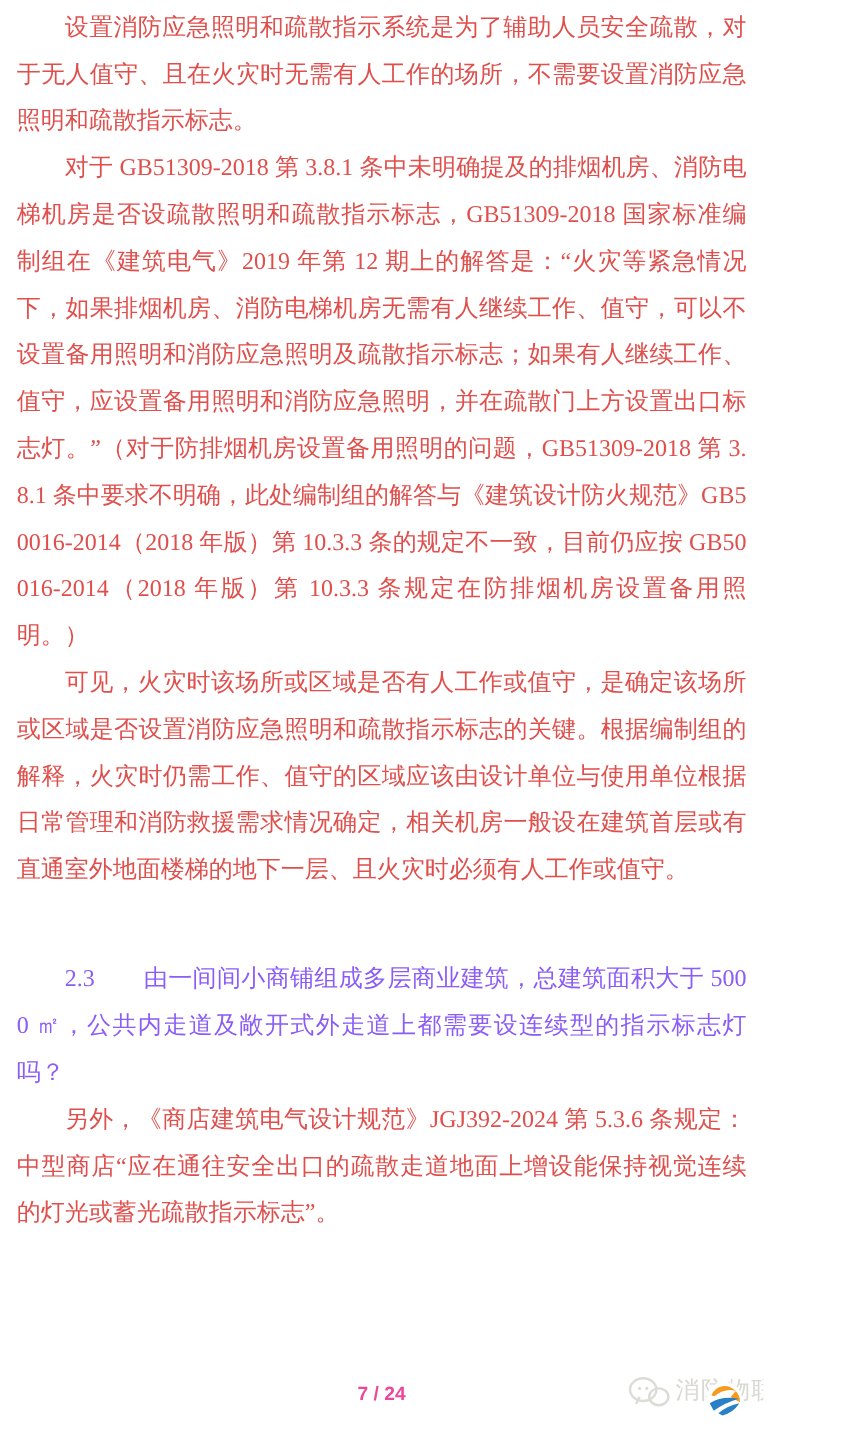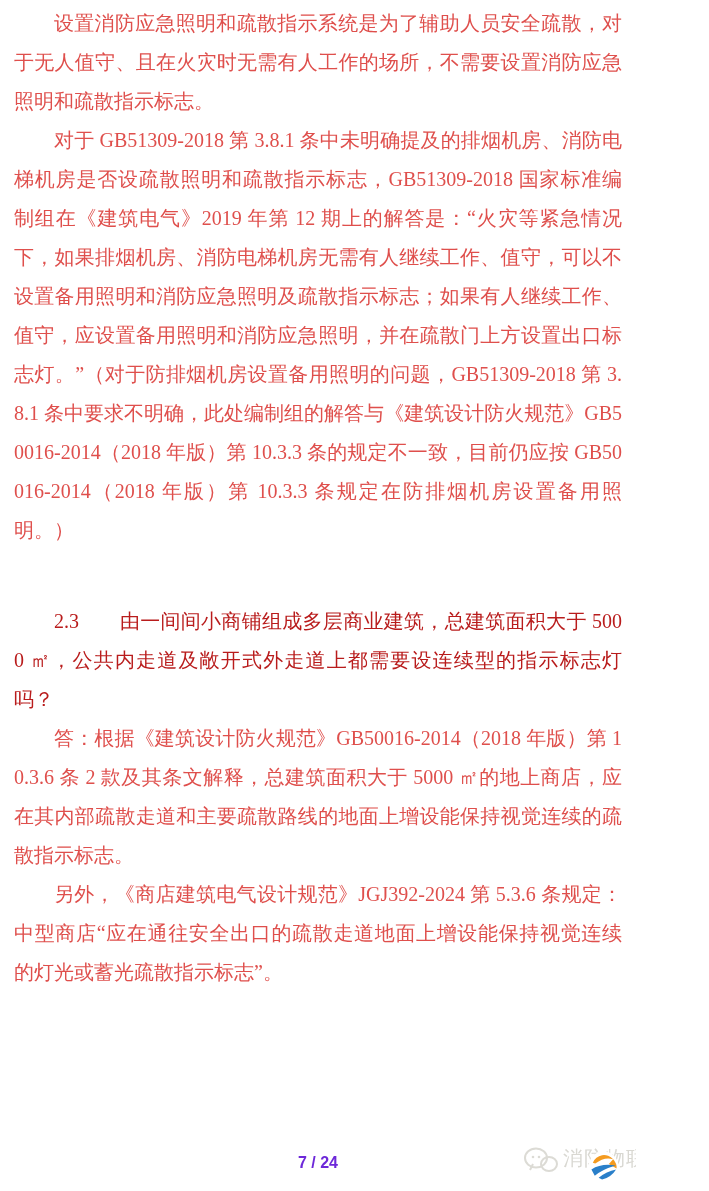--- a/index.html
+++ b/index.html
@@ -25,35 +25,35 @@
     margin: 0;
     font-size: 20px;
     line-height: 39px;
     text-indent: 2em;
     text-align: justify;
     text-justify: inter-ideograph;
     word-break: break-all;
     color: #df4f4c;
   }
   p.para.black {
-    color: #b91c1c;
+    color: #8b5cf6;
   }
   p.para.question {
     margin-top: 52px;
   }
   .page-number {
     position: absolute;
     top: 1154px;
     left: 0;
     width: 100%;
     text-align: center;
     font-family: "Liberation Sans", "DejaVu Sans", sans-serif;
     font-weight: bold;
     font-size: 16px;
-    color: #6d28d9;
+    color: #ec4899;
   }
   .watermark-area {
     position: absolute;
     left: 493px;
     top: 1136px;
     width: 212px;
     height: 55px;
     font-family: "Liberation Sans", "DejaVu Sans", sans-serif;
   }
   .wm-ghost-icon {
@@ -100,22 +100,22 @@
   }
 </style>
 </head>
 <body>
 
 <div class="page">
 
   <div class="content">
     <p class="para">设置消防应急照明和疏散指示系统是为了辅助人员安全疏散，对于无人值守、且在火灾时无需有人工作的场所，不需要设置消防应急照明和疏散指示标志。</p>
     <p class="para">对于 GB51309-2018 第 3.8.1 条中未明确提及的排烟机房、消防电梯机房是否设疏散照明和疏散指示标志，GB51309-2018 国家标准编制组在《建筑电气》2019 年第 12 期上的解答是：“火灾等紧急情况下，如果排烟机房、消防电梯机房无需有人继续工作、值守，可以不设置备用照明和消防应急照明及疏散指示标志；如果有人继续工作、值守，应设置备用照明和消防应急照明，并在疏散门上方设置出口标志灯。”（对于防排烟机房设置备用照明的问题，GB51309-2018 第 3.8.1 条中要求不明确，此处编制组的解答与《建筑设计防火规范》GB50016-2014（2018 年版）第 10.3.3 条的规定不一致，目前仍应按 GB50016-2014（2018 年版）第 10.3.3 条规定在防排烟机房设置备用照明。）</p>
+    <p class="para">可见，火灾时该场所或区域是否有人工作或值守，是确定该场所或区域是否设置消防应急照明和疏散指示标志的关键。根据编制组的解释，火灾时仍需工作、值守的区域应该由设计单位与使用单位根据日常管理和消防救援需求情况确定，相关机房一般设在建筑首层或有直通室外地面楼梯的地下一层、且火灾时必须有人工作或值守。</p>
     <p class="para black question">2.3　　由一间间小商铺组成多层商业建筑，总建筑面积大于 5000 ㎡，公共内走道及敞开式外走道上都需要设连续型的指示标志灯吗？</p>
-    <p class="para">答：根据《建筑设计防火规范》GB50016-2014（2018 年版）第 10.3.6 条 2 款及其条文解释，总建筑面积大于 5000 ㎡的地上商店，应在其内部疏散走道和主要疏散路线的地面上增设能保持视觉连续的疏散指示标志。</p>
     <p class="para">另外，《商店建筑电气设计规范》JGJ392-2024 第 5.3.6 条规定：中型商店“应在通往安全出口的疏散走道地面上增设能保持视觉连续的灯光或蓄光疏散指示标志”。</p>
   </div>
 
   <div class="page-number">7 / 24</div>
 
   <div class="watermark-area">
     <span class="wm-ghost-icon">
       <svg width="36" height="30" viewBox="0 0 36 30">
         <ellipse cx="13" cy="12" rx="11" ry="9.5" fill="none" stroke="#dcdbd5" stroke-width="2"></ellipse>
         <path d="M7 24 L10 18" stroke="#dcdbd5" stroke-width="2" fill="none"></path>

